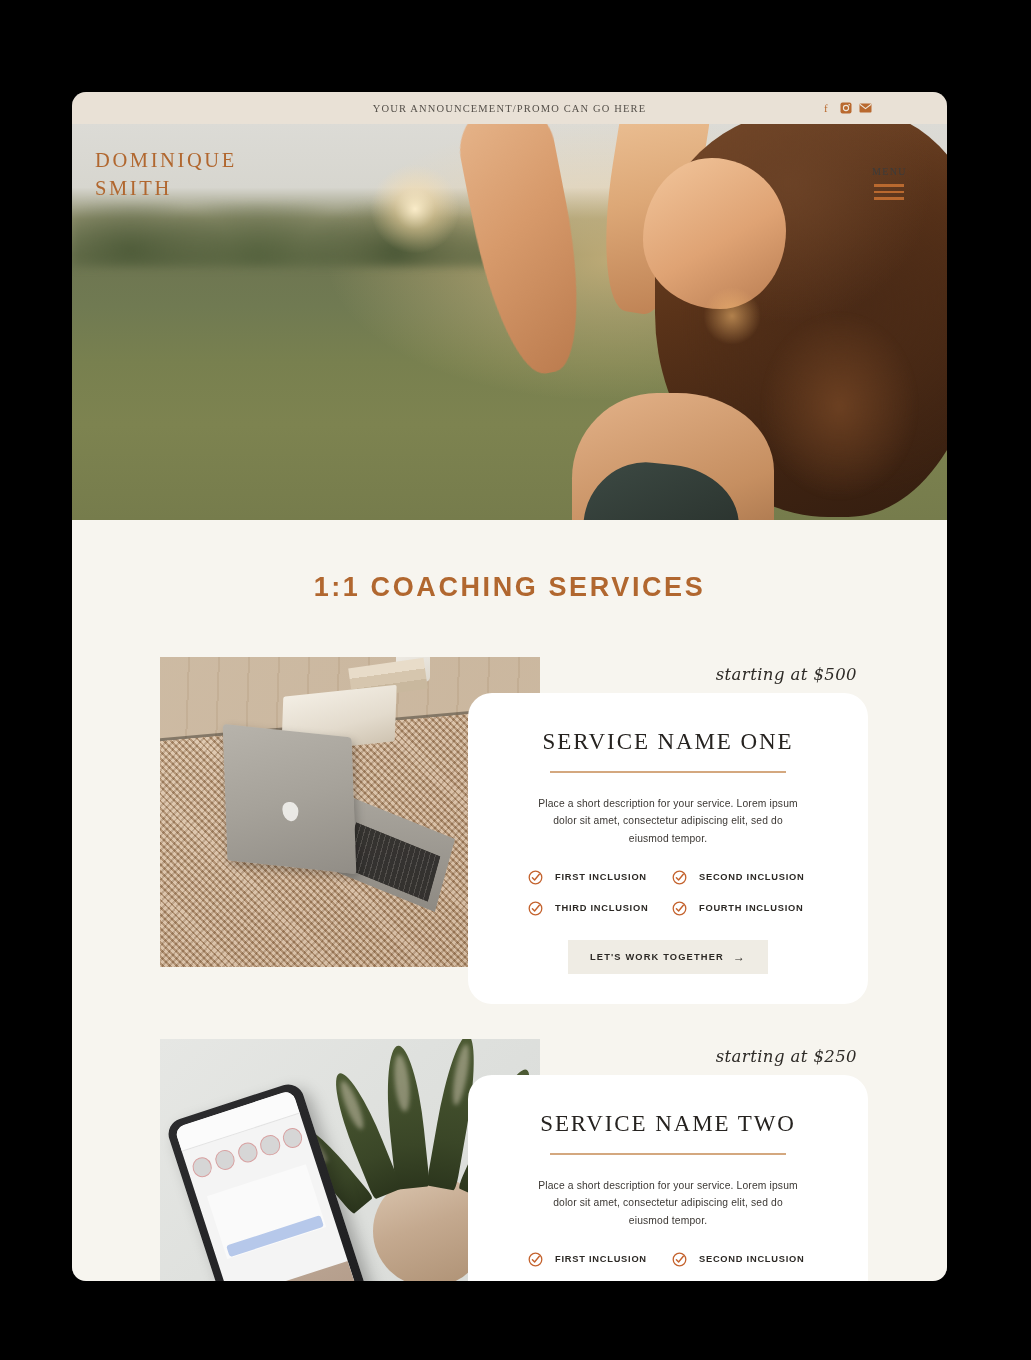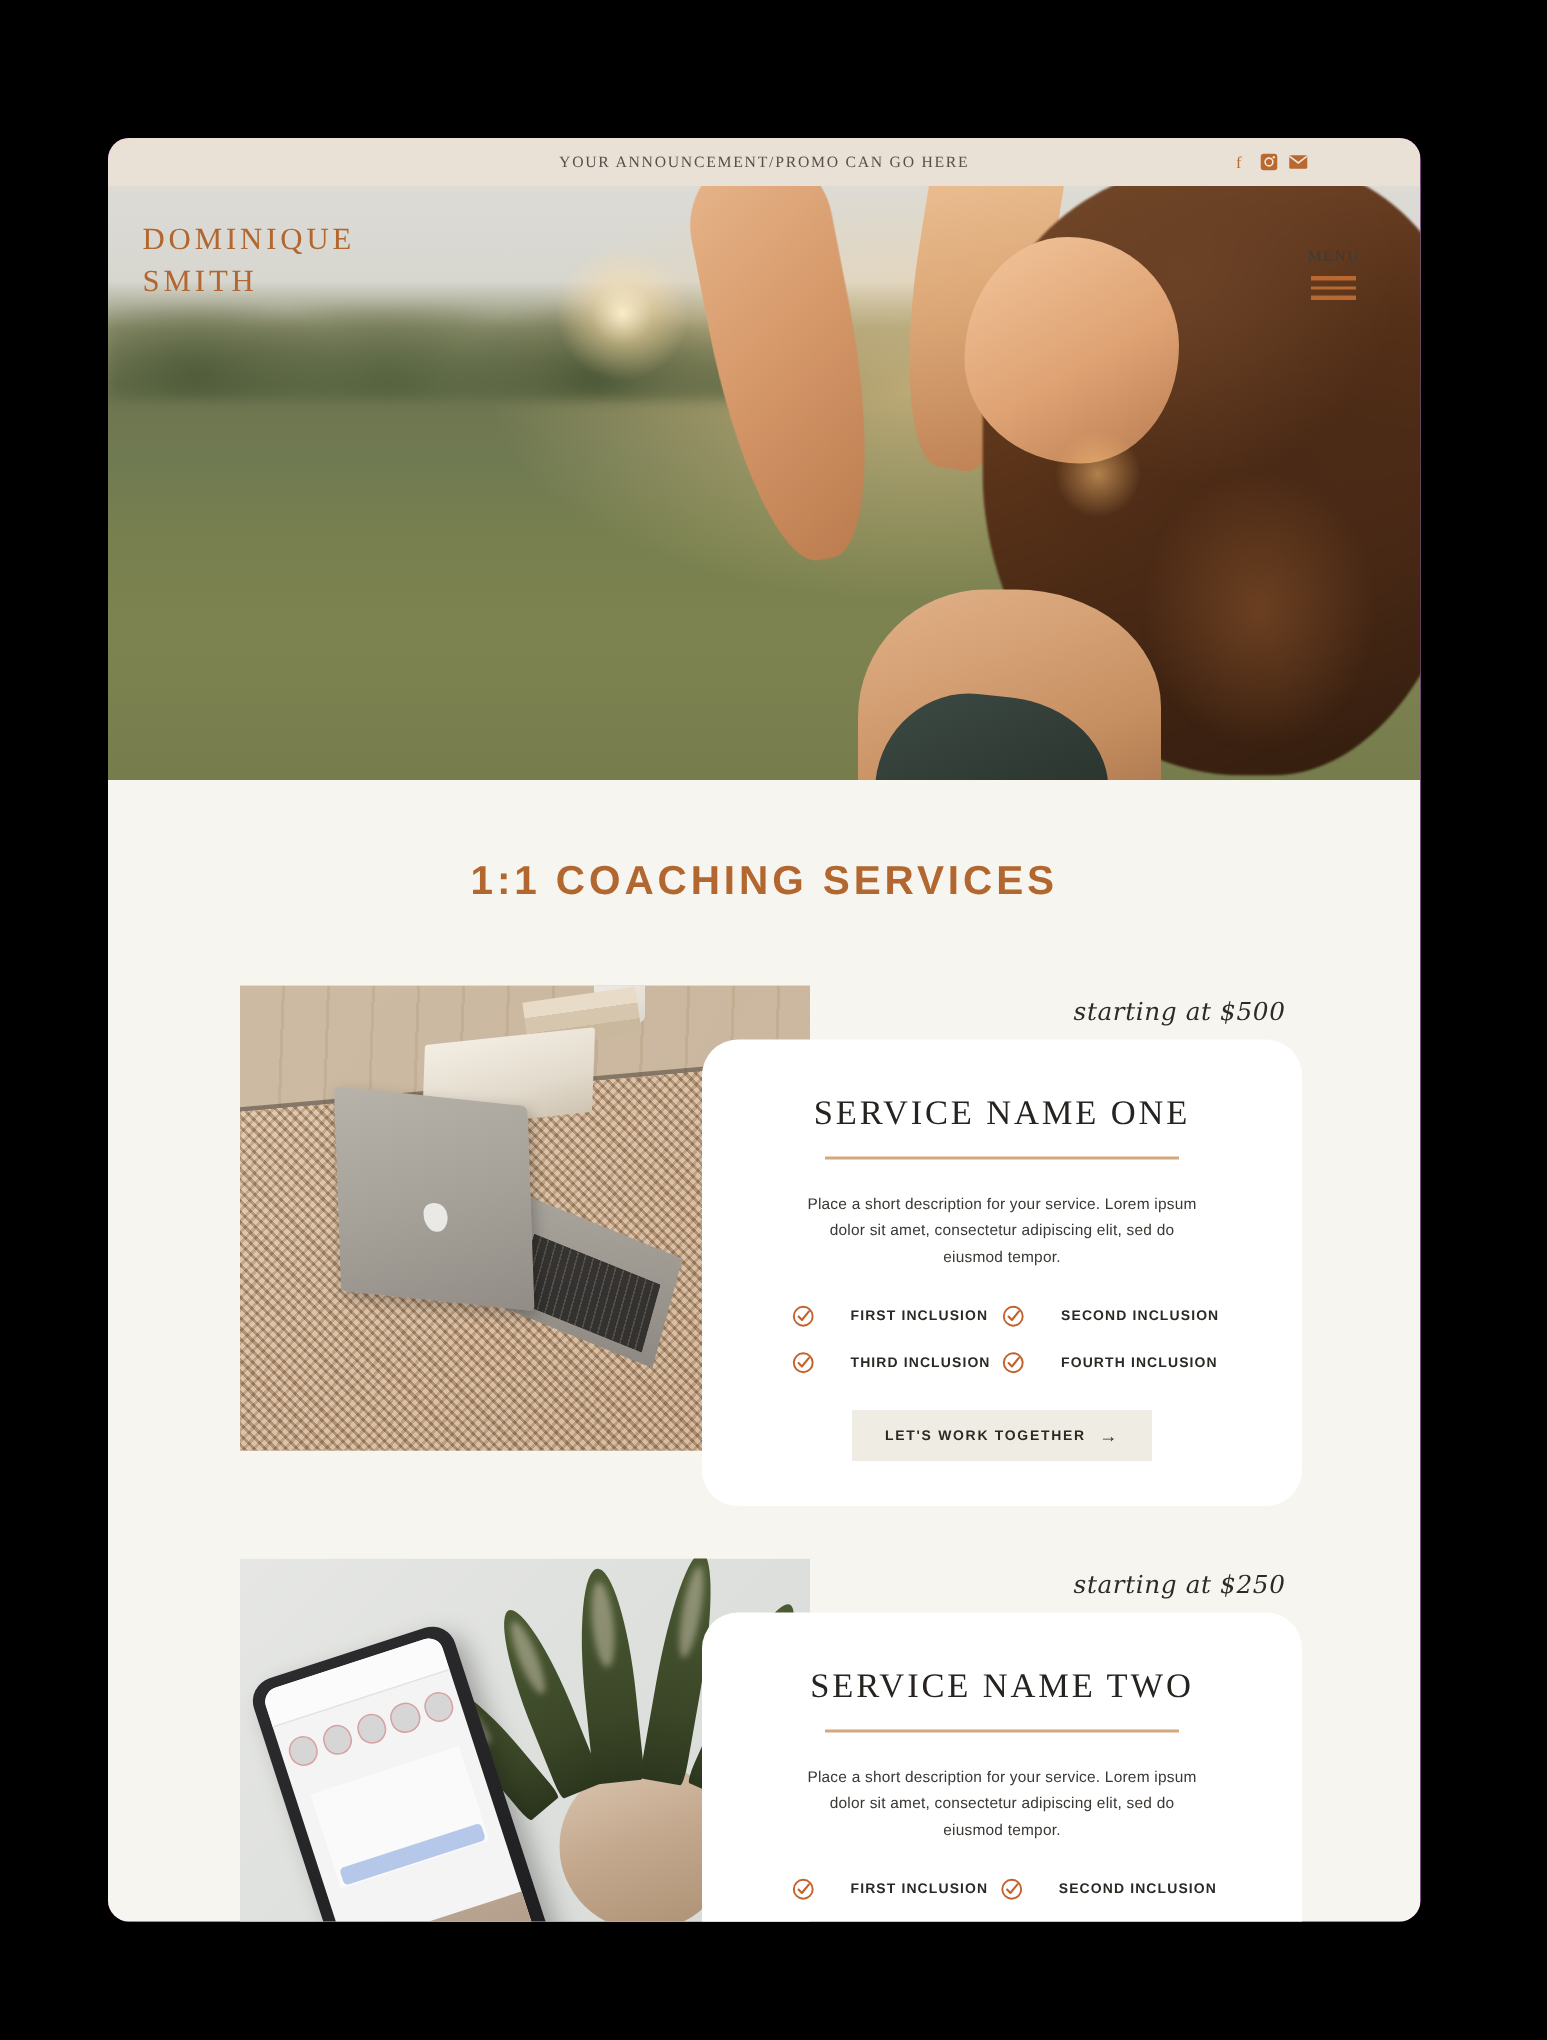--- a/index.html
+++ b/index.html
@@ -12,21 +12,21 @@
     overflow: hidden;
   }
 
   
   .device-frame {
     position: absolute;
     left: 72px;
     top: 92px;
     width: 875px;
     height: 1189px;
-    background: #a21caf;
+    background: #404040;
     border-radius: 14px 14px 14px 14px;
     overflow: hidden;
   }
 
   
   .announce-bar {
     position: relative;
     height: 32px;
     background: #e9e1d6;
     display: flex;
@@ -455,21 +455,21 @@
     display: grid;
     grid-template-columns: 1fr 1fr;
     row-gap: 16px;
     column-gap: 8px;
     max-width: 280px;
     margin: 0 auto 24px auto;
   }
   .inclusion {
     display: flex;
     align-items: center;
-    gap: 24px;
+    gap: 12px;
     text-align: left;
   }
   .check-icon { flex: 0 0 auto; display: block; }
   .inclusion-label {
     font-size: 9.3px;
     letter-spacing: .75px;
     color: #2c2925;
     font-weight: 600;
     white-space: nowrap;
   }

